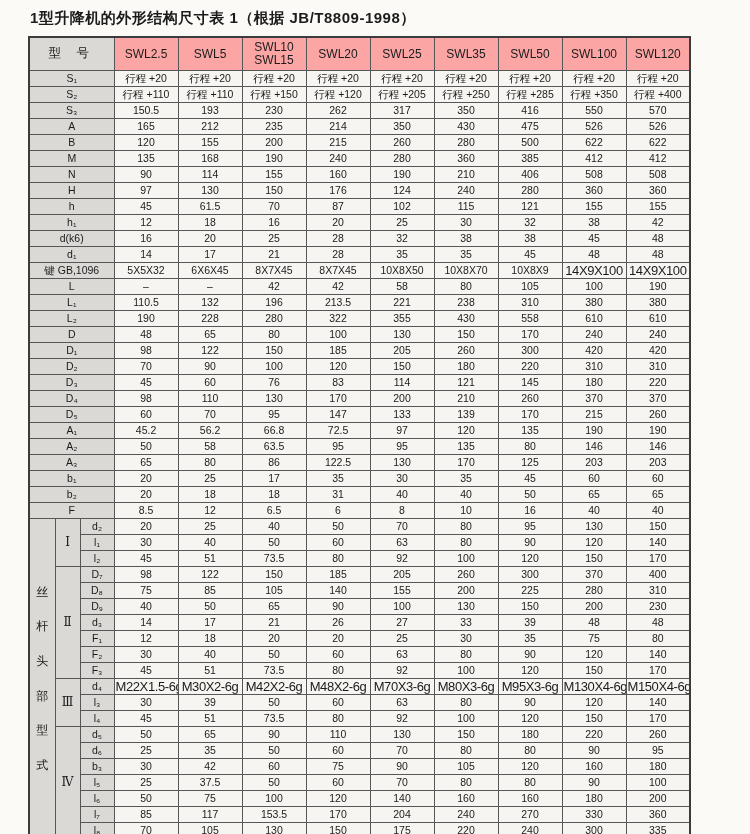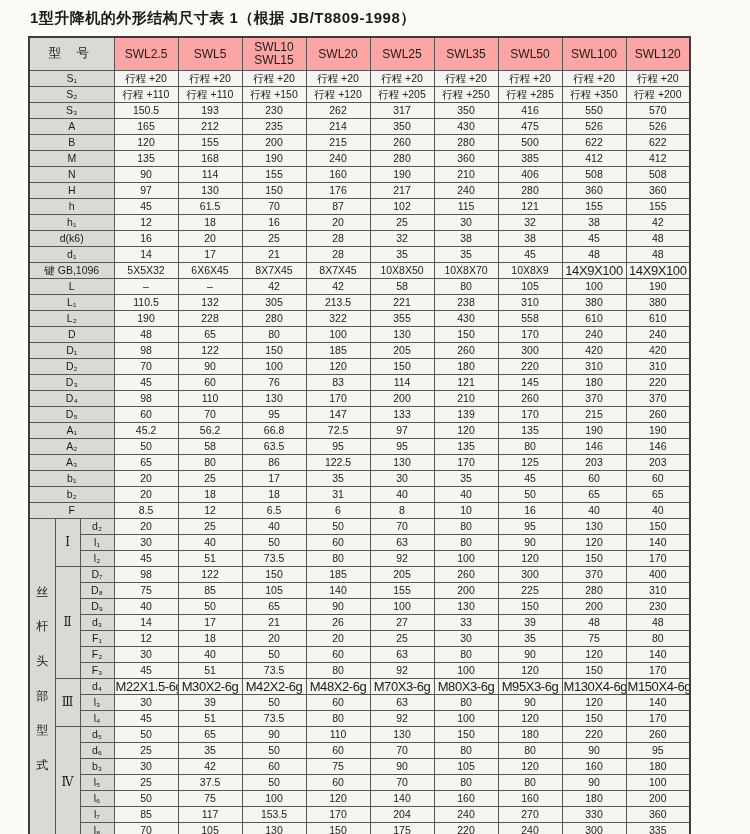--- a/index.html
+++ b/index.html
@@ -111,21 +111,21 @@
         <tr>
           <th class="lbl" colspan="3">S₂</th>
           <td>行程 +110</td>
           <td>行程 +110</td>
           <td>行程 +150</td>
           <td>行程 +120</td>
           <td>行程 +205</td>
           <td>行程 +250</td>
           <td>行程 +285</td>
           <td>行程 +350</td>
-          <td>行程 +200</td>
+          <td>行程 +400</td>
         </tr>
         <tr>
           <th class="lbl" colspan="3">S₃</th>
           <td>150.5</td>
           <td>193</td>
           <td>230</td>
           <td>262</td>
           <td>317</td>
           <td>350</td>
           <td>416</td>
@@ -179,21 +179,21 @@
           <td>406</td>
           <td>508</td>
           <td>508</td>
         </tr>
         <tr>
           <th class="lbl" colspan="3">H</th>
           <td>97</td>
           <td>130</td>
           <td>150</td>
           <td>176</td>
-          <td>217</td>
+          <td>124</td>
           <td>240</td>
           <td>280</td>
           <td>360</td>
           <td>360</td>
         </tr>
         <tr>
           <th class="lbl" colspan="3">h</th>
           <td>45</td>
           <td>61.5</td>
           <td>70</td>
@@ -261,21 +261,21 @@
           <td>58</td>
           <td>80</td>
           <td>105</td>
           <td>100</td>
           <td>190</td>
         </tr>
         <tr>
           <th class="lbl" colspan="3">L₁</th>
           <td>110.5</td>
           <td>132</td>
-          <td>305</td>
+          <td>196</td>
           <td>213.5</td>
           <td>221</td>
           <td>238</td>
           <td>310</td>
           <td>380</td>
           <td>380</td>
         </tr>
         <tr>
           <th class="lbl" colspan="3">L₂</th>
           <td>190</td>

